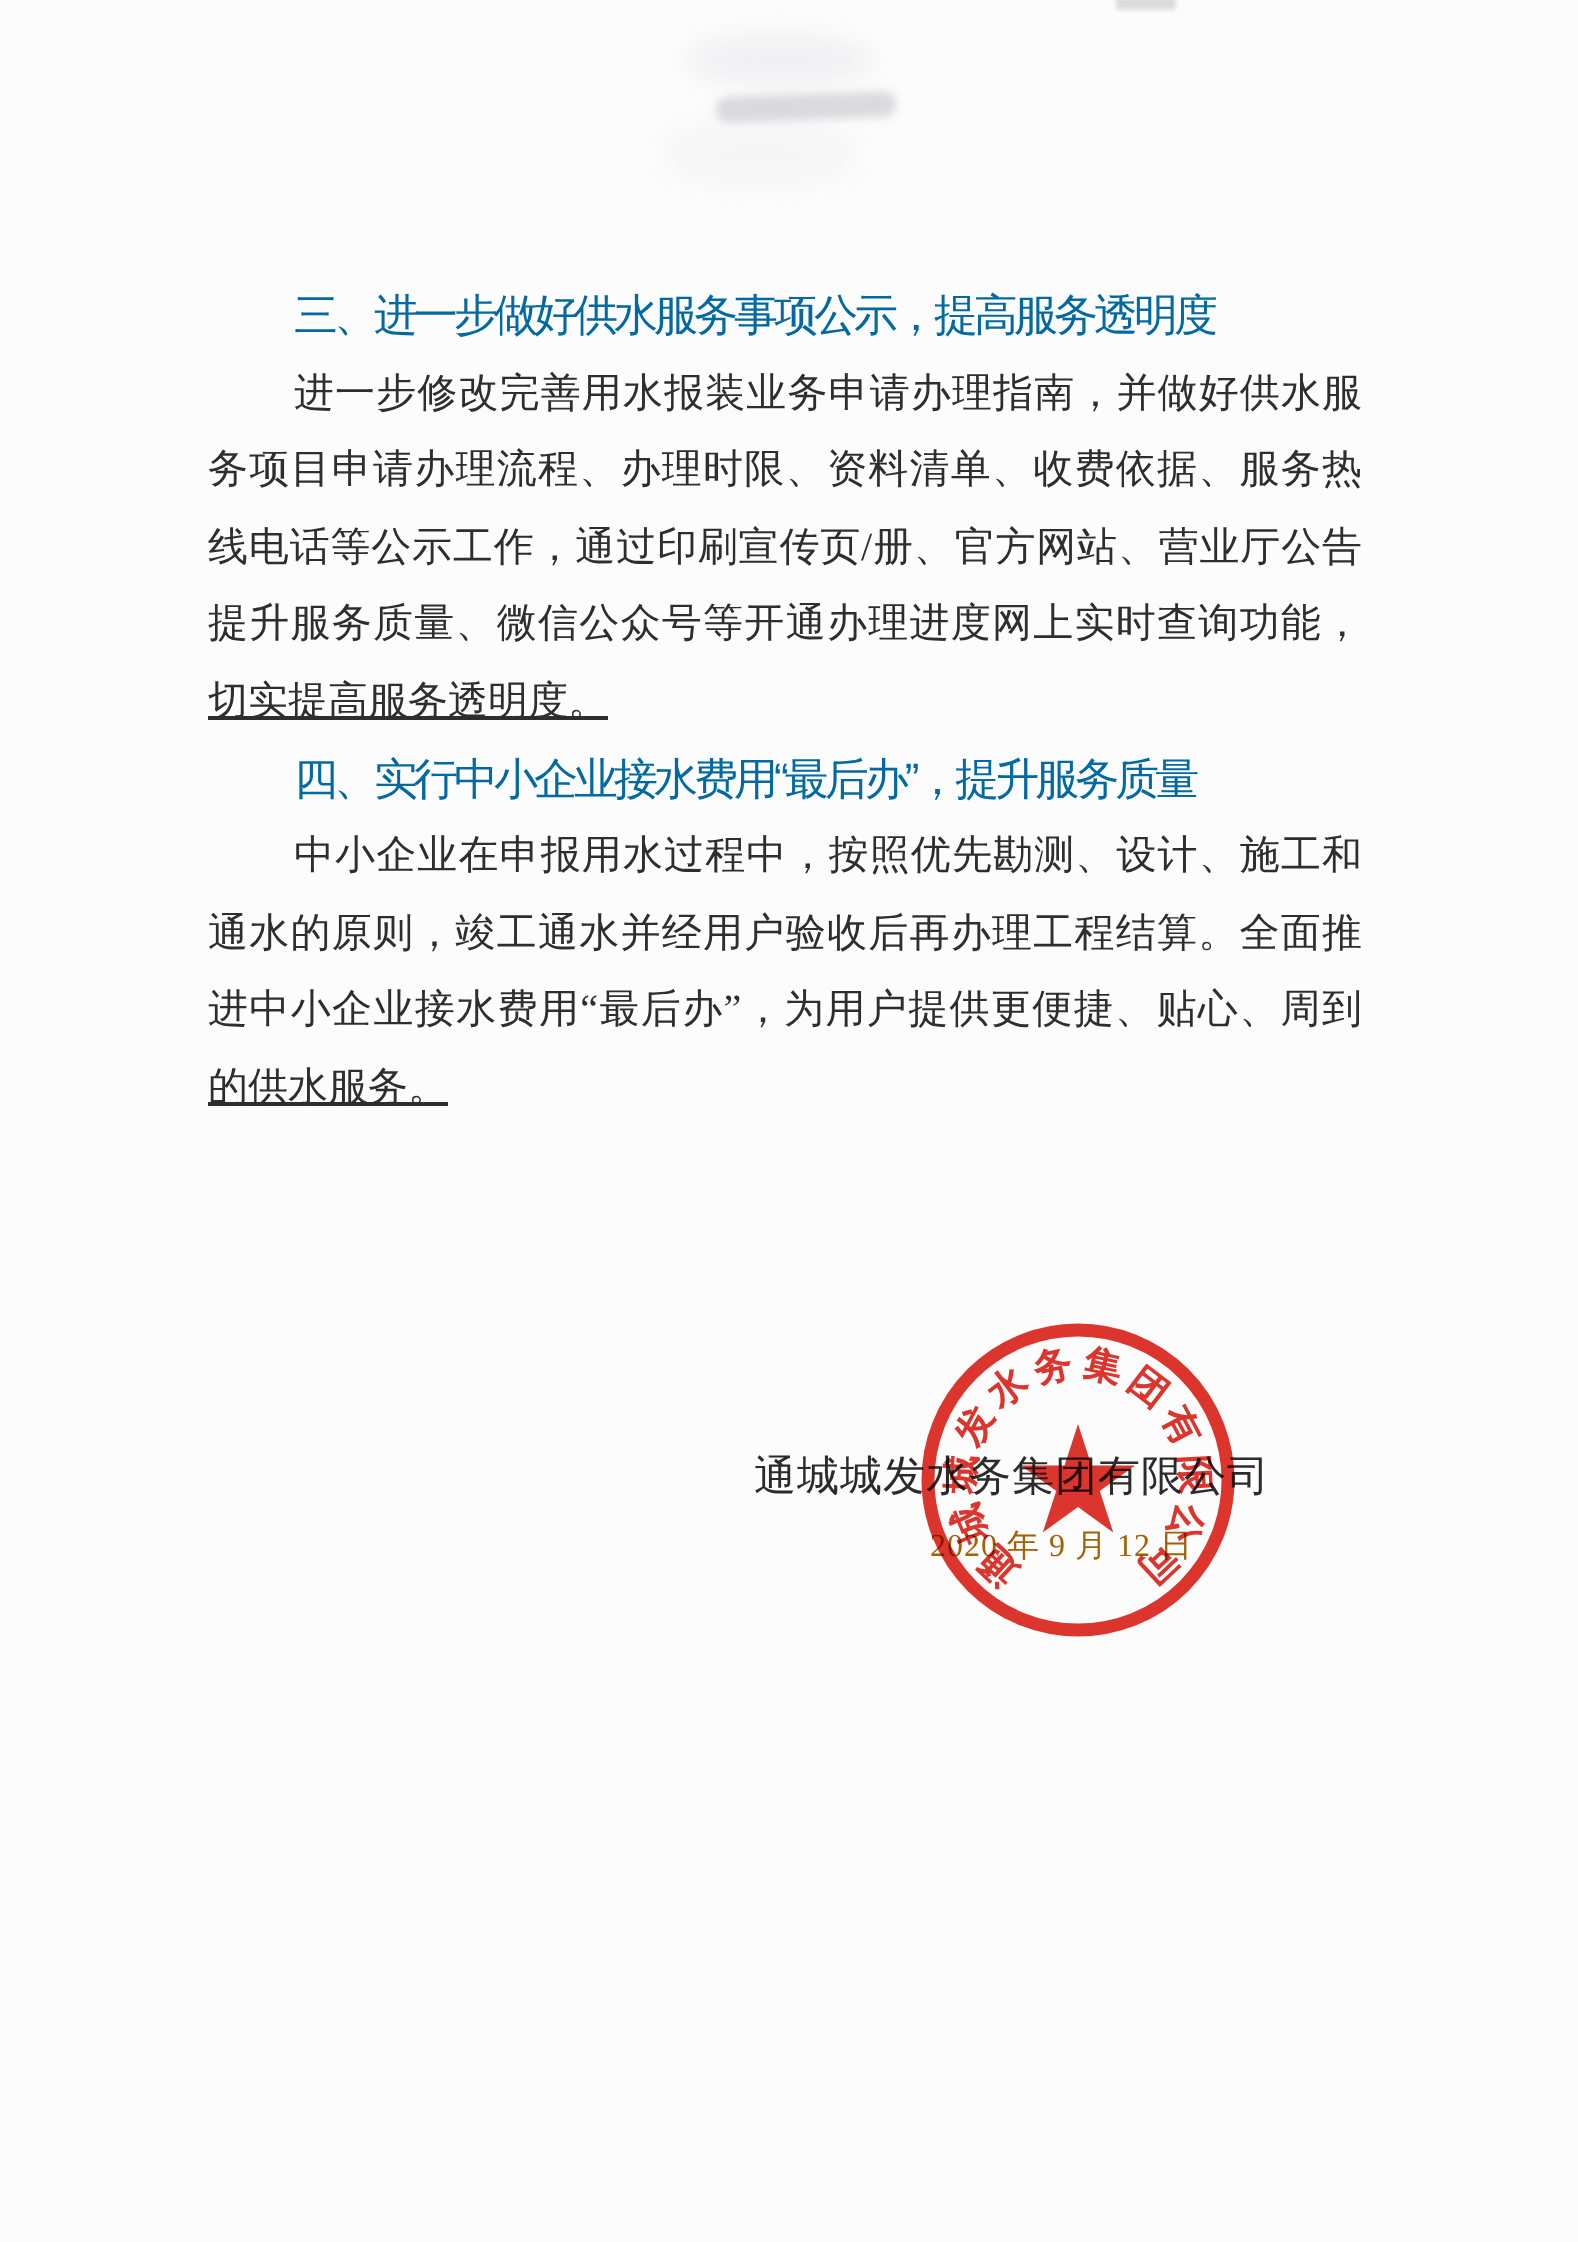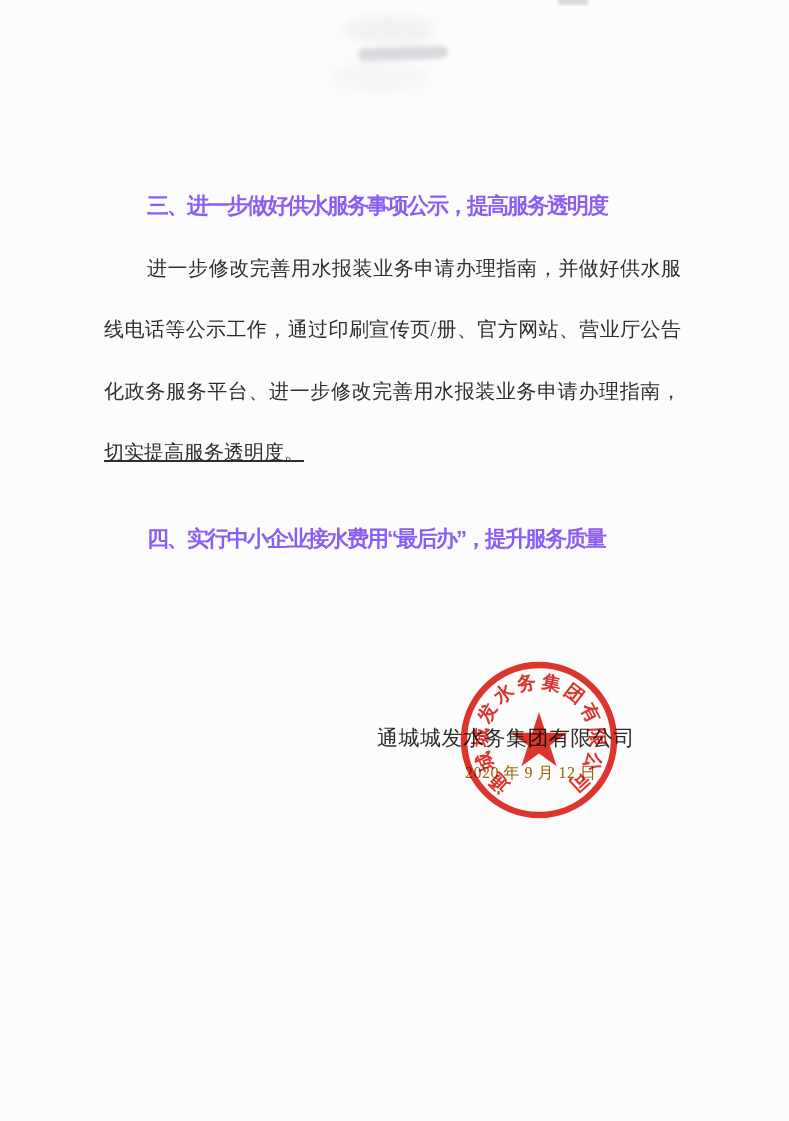--- a/index.html
+++ b/index.html
@@ -26,33 +26,31 @@
     position: absolute;
     left: 104px;
     top: 139px;
     width: 577px;
     font-size: 20px;
     line-height: 38.6px;
     color: #2e2e2e;
   }
   .heading {
     font-family: "Liberation Sans", sans-serif;
-    font-weight: bold;
-    color: #8b5cf6;
+    font-weight: normal;
+    color: #0369a1;
     font-size: 22px;
     letter-spacing: -2px;
     text-indent: 43px;
     white-space: nowrap;
-    margin-top: 48px;
   }
   .line {
     text-align: justify;
     text-align-last: justify;
     text-justify: inter-character;
-    margin-top: 23px;
   }
   .line.para-end { text-align-last: left; text-decoration: underline; }
   .line.indent { text-indent: 43px; }
 
   .sig-name {
     position: absolute;
     left: 377px;
     top: 724px;
     font-size: 21px;
     letter-spacing: 0.5px;
@@ -87,25 +85,32 @@
 
   <div class="smudge s1"></div>
   <div class="smudge s2"></div>
   <div class="smudge s3"></div>
   <div class="smudge s4"></div>
 
   <div class="content">
     <div class="heading">三、进一步做好供水服务事项公示，提高服务透明度</div>
     <div class="para">
       <div class="line indent">进一步修改完善用水报装业务申请办理指南，并做好供水服</div>
+      <div class="line">务项目申请办理流程、办理时限、资料清单、收费依据、服务热</div>
       <div class="line">线电话等公示工作，通过印刷宣传页/册、官方网站、营业厅公告</div>
-      <div class="line">化政务服务平台、进一步修改完善用水报装业务申请办理指南，</div>
+      <div class="line">提升服务质量、微信公众号等开通办理进度网上实时查询功能，</div>
       <div class="line para-end">切实提高服务透明度。</div>
     </div>
     <div class="heading">四、实行中小企业接水费用“最后办”，提升服务质量</div>
+    <div class="para">
+      <div class="line indent">中小企业在申报用水过程中，按照优先勘测、设计、施工和</div>
+      <div class="line">通水的原则，竣工通水并经用户验收后再办理工程结算。全面推</div>
+      <div class="line">进中小企业接水费用“最后办”，为用户提供更便捷、贴心、周到</div>
+      <div class="line para-end">的供水服务。</div>
+    </div>
   </div>
 
   <div class="sig-name">通城城发水务集团有限公司</div>
   <div class="sig-date">2020 年 9 月 12 日</div>
 
   <div class="seal">
     <svg width="164" height="164" viewBox="0 0 164 164" xmlns="http://www.w3.org/2000/svg">
       <circle cx="82" cy="82" r="75" fill="none" stroke="#de2a22" stroke-width="6.5"></circle>
       <path fill="#de2a22" d="M82,54 L88.74,74.73 L110.53,74.73 L92.9,87.54 L99.63,108.27 L82,95.46 L64.37,108.27 L71.1,87.54 L53.47,74.73 L75.26,74.73 Z"></path>
       <g id="seal-arc" font-family="Liberation Sans, sans-serif" font-weight="bold" font-size="19" text-anchor="middle">

